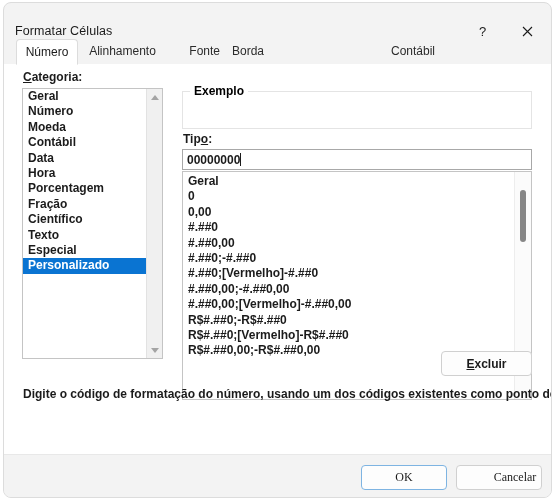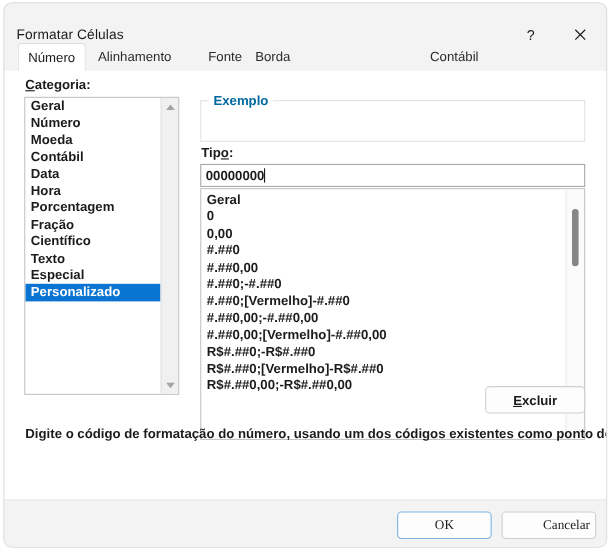--- a/index.html
+++ b/index.html
@@ -201,21 +201,21 @@
     background: #ffffff;
     box-sizing: border-box;
   }
   #example-legend {
     position: absolute;
     left: 186px;
     top: 20px;
     background: #ffffff;
     padding: 0 4px;
     font-size: 12px;
-    color: #0369a1;
+    color: #000000;
   }
   #example-value {
     position: absolute;
     left: 188px;
     top: 42px;
     font-size: 12px;
     color: #1b1b1b;
     white-space: nowrap;
   }
 

